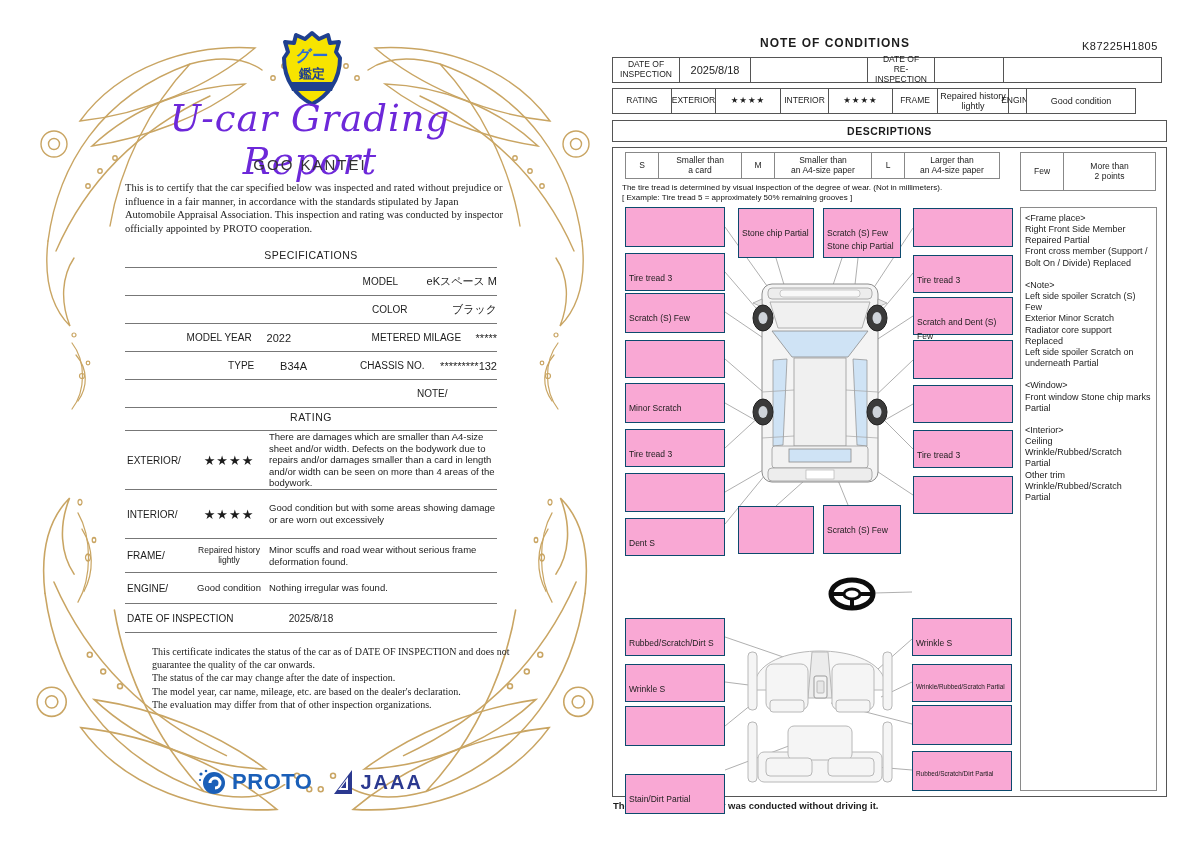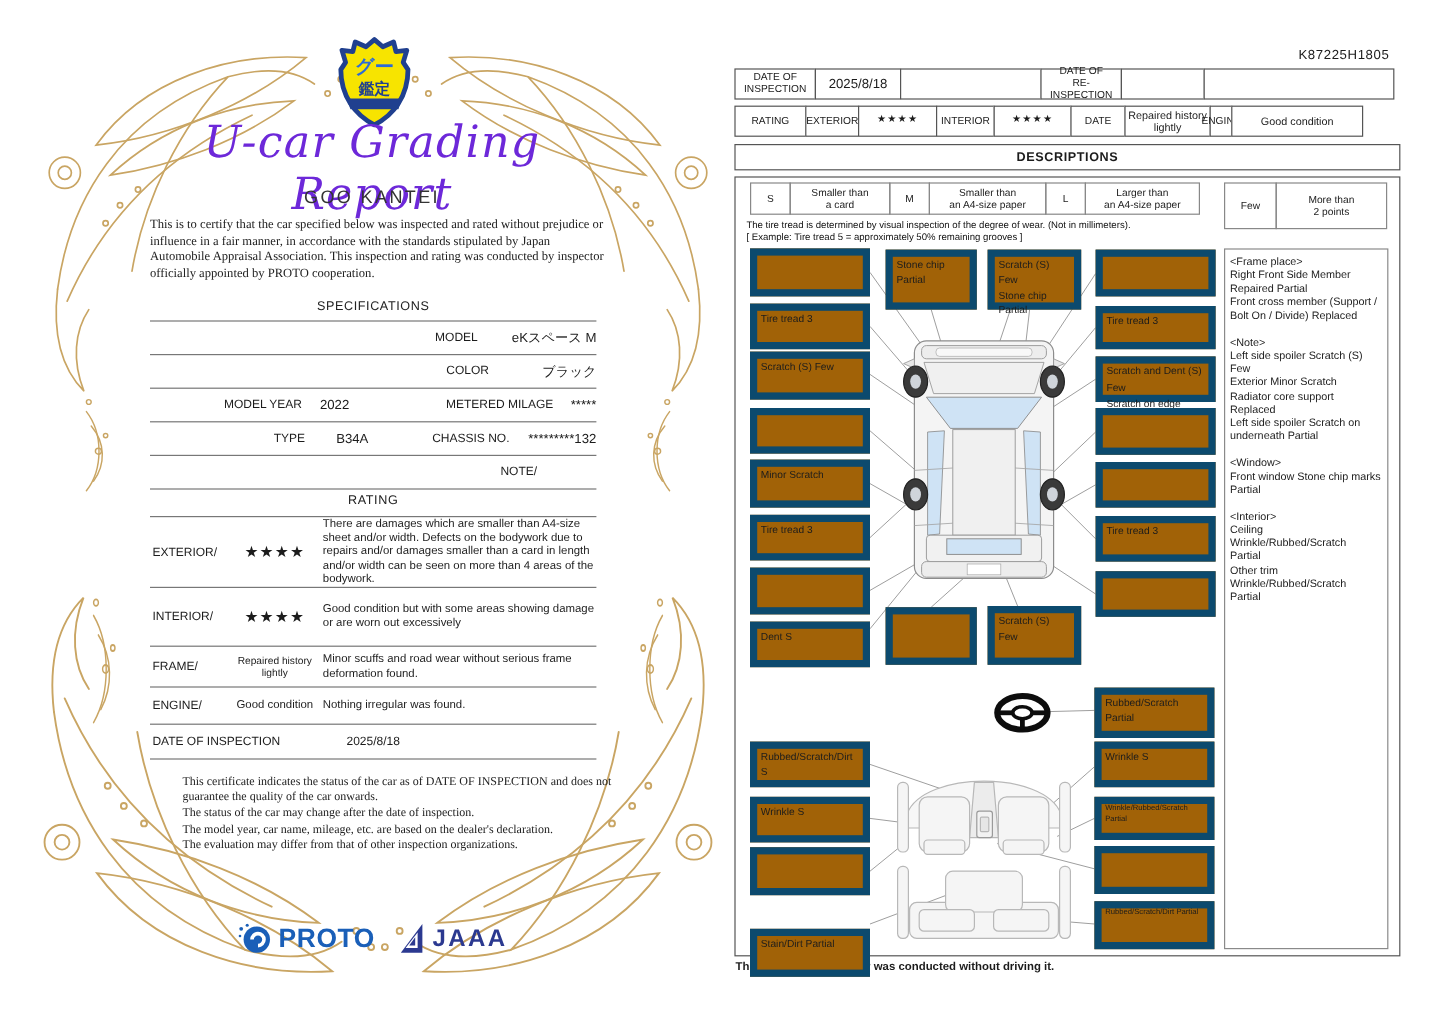--- a/index.html
+++ b/index.html
@@ -34,22 +34,22 @@
   .row{display:flex;}
   .c{border:1px solid #555;margin-left:-1px;display:flex;align-items:center;justify-content:center;
      text-align:center;font-size:8.5px;line-height:1.15;background:#fff;box-sizing:border-box;}
   .c:first-child{margin-left:0;}
   .bar{border:1px solid #555;display:flex;align-items:center;justify-content:center;
        font-size:10.5px;font-weight:600;letter-spacing:.5px;box-sizing:border-box;}
   .bigbox{border:1px solid #555;box-sizing:border-box;}
   .lc{border:1px solid #888;margin-left:-1px;display:flex;align-items:center;justify-content:center;
       text-align:center;font-size:8.5px;line-height:1.1;box-sizing:border-box;}
   .lc:first-child{margin-left:0;}
-  .cond{border:6px solid #0c4a6e;background:#a16207;font-size:8.5px;line-height:1.5;
-        padding:0 3px;box-sizing:border-box;z-index:3;}
+  .cond{border:1px solid #0c4a6e;background:#f9a8d4;font-size:8.5px;line-height:1.5;
+        padding:18px 3px;box-sizing:border-box;z-index:3;}
   .cond.small{font-size:6.4px;line-height:1.4;}
   .sidebar{border:1px solid #8a8a8a;background:#fff;font-size:9px;line-height:1.24;
            padding:5px 4px;box-sizing:border-box;z-index:3;}
   .treadnote{font-size:8px;line-height:1.3;color:#111;}
   .rp-foot{font-size:9.5px;font-weight:600;}
   .noteTitle{font-size:12px;font-weight:600;letter-spacing:1px;}
   .repno{font-size:11px;letter-spacing:.5px;}
 </style>
 </head>
 <body>
@@ -178,40 +178,41 @@
     <span style="display:flex;align-items:center;gap:6px;">
       <svg width="22" height="28" viewBox="0 0 22 28">
         <path d="M2,26 L20,2 L20,26 Z" fill="#2b3990"></path>
         <path d="M6,22 L16,9 L16,22 Z" fill="#fff"></path>
         <path d="M9,20 L14,13 L14,20 Z" fill="#2b3990"></path>
       </svg>
       <span class="jaaa-word">JAAA</span>
     </span>
   </div>
 
+  <div class="abs noteTitle center" style="left:655px;top:36px;width:360px;">NOTE OF CONDITIONS</div>
   <div class="abs repno" style="left:1082px;top:40px;">K87225H1805</div>
 
   <div class="abs row" style="left:612px;top:57px;height:26px;">
     <div class="c pre" style="width:68px;">DATE OF
 INSPECTION</div>
     <div class="c" style="width:72px;font-size:11px;">2025/8/18</div>
     <div class="c" style="width:118px;"></div>
     <div class="c pre" style="width:68px;">DATE OF
 RE-INSPECTION</div>
     <div class="c" style="width:70px;"></div>
     <div class="c" style="width:159px;"></div>
   </div>
 
   <div class="abs row" style="left:612px;top:88px;height:26px;">
     <div class="c" style="width:60px;">RATING</div>
     <div class="c" style="width:45px;">EXTERIOR</div>
     <div class="c stars" style="width:66px;">★★★★</div>
     <div class="c" style="width:49px;">INTERIOR</div>
     <div class="c stars" style="width:65px;">★★★★</div>
-    <div class="c" style="width:46px;">DATE</div>
+    <div class="c" style="width:46px;">FRAME</div>
     <div class="c" style="width:72px;font-size:9px;">Repaired history lightly</div>
     <div class="c" style="width:19px;">ENGINE</div>
     <div class="c" style="width:110px;font-size:9px;">Good condition</div>
   </div>
 
   <div class="abs bar" style="left:612px;top:120px;width:555px;height:22px;">DESCRIPTIONS</div>
 
   <div class="abs bigbox" style="left:612px;top:147px;width:555px;height:650px;"></div>
 
   <div class="abs row" style="left:625px;top:152px;height:27px;">
@@ -342,21 +343,20 @@
   <div class="abs cond pre" style="left:913px;top:297px;width:100px;height:38px;line-height:1.6;">Scratch and Dent (S) Few
 Scratch on edge Partial</div>
   <div class="abs cond" style="left:913px;top:340px;width:100px;height:39px;"></div>
   <div class="abs cond" style="left:913px;top:385px;width:100px;height:38px;"></div>
   <div class="abs cond" style="left:913px;top:430px;width:100px;height:38px;">Tire tread 3</div>
   <div class="abs cond" style="left:913px;top:476px;width:100px;height:38px;"></div>
 
   <div class="abs cond" style="left:738px;top:506px;width:76px;height:48px;"></div>
   <div class="abs cond" style="left:823px;top:505px;width:78px;height:49px;">Scratch (S) Few</div>
 
-  <div class="abs cond" style="left:912px;top:573px;width:100px;height:42px;">Rubbed/Scratch Partial</div>
 
   <div class="abs cond" style="left:625px;top:618px;width:100px;height:38px;">Rubbed/Scratch/Dirt S</div>
   <div class="abs cond" style="left:625px;top:664px;width:100px;height:38px;">Wrinkle S</div>
   <div class="abs cond" style="left:625px;top:706px;width:100px;height:40px;"></div>
   <div class="abs cond" style="left:625px;top:774px;width:100px;height:40px;">Stain/Dirt Partial</div>
 
   <div class="abs cond" style="left:912px;top:618px;width:100px;height:38px;">Wrinkle S</div>
   <div class="abs cond small" style="left:912px;top:664px;width:100px;height:36px;">Wrinkle/Rubbed/Scratch Partial</div>
   <div class="abs cond" style="left:912px;top:705px;width:100px;height:40px;"></div>
   <div class="abs cond small" style="left:912px;top:751px;width:100px;height:40px;">Rubbed/Scratch/Dirt Partial</div>

